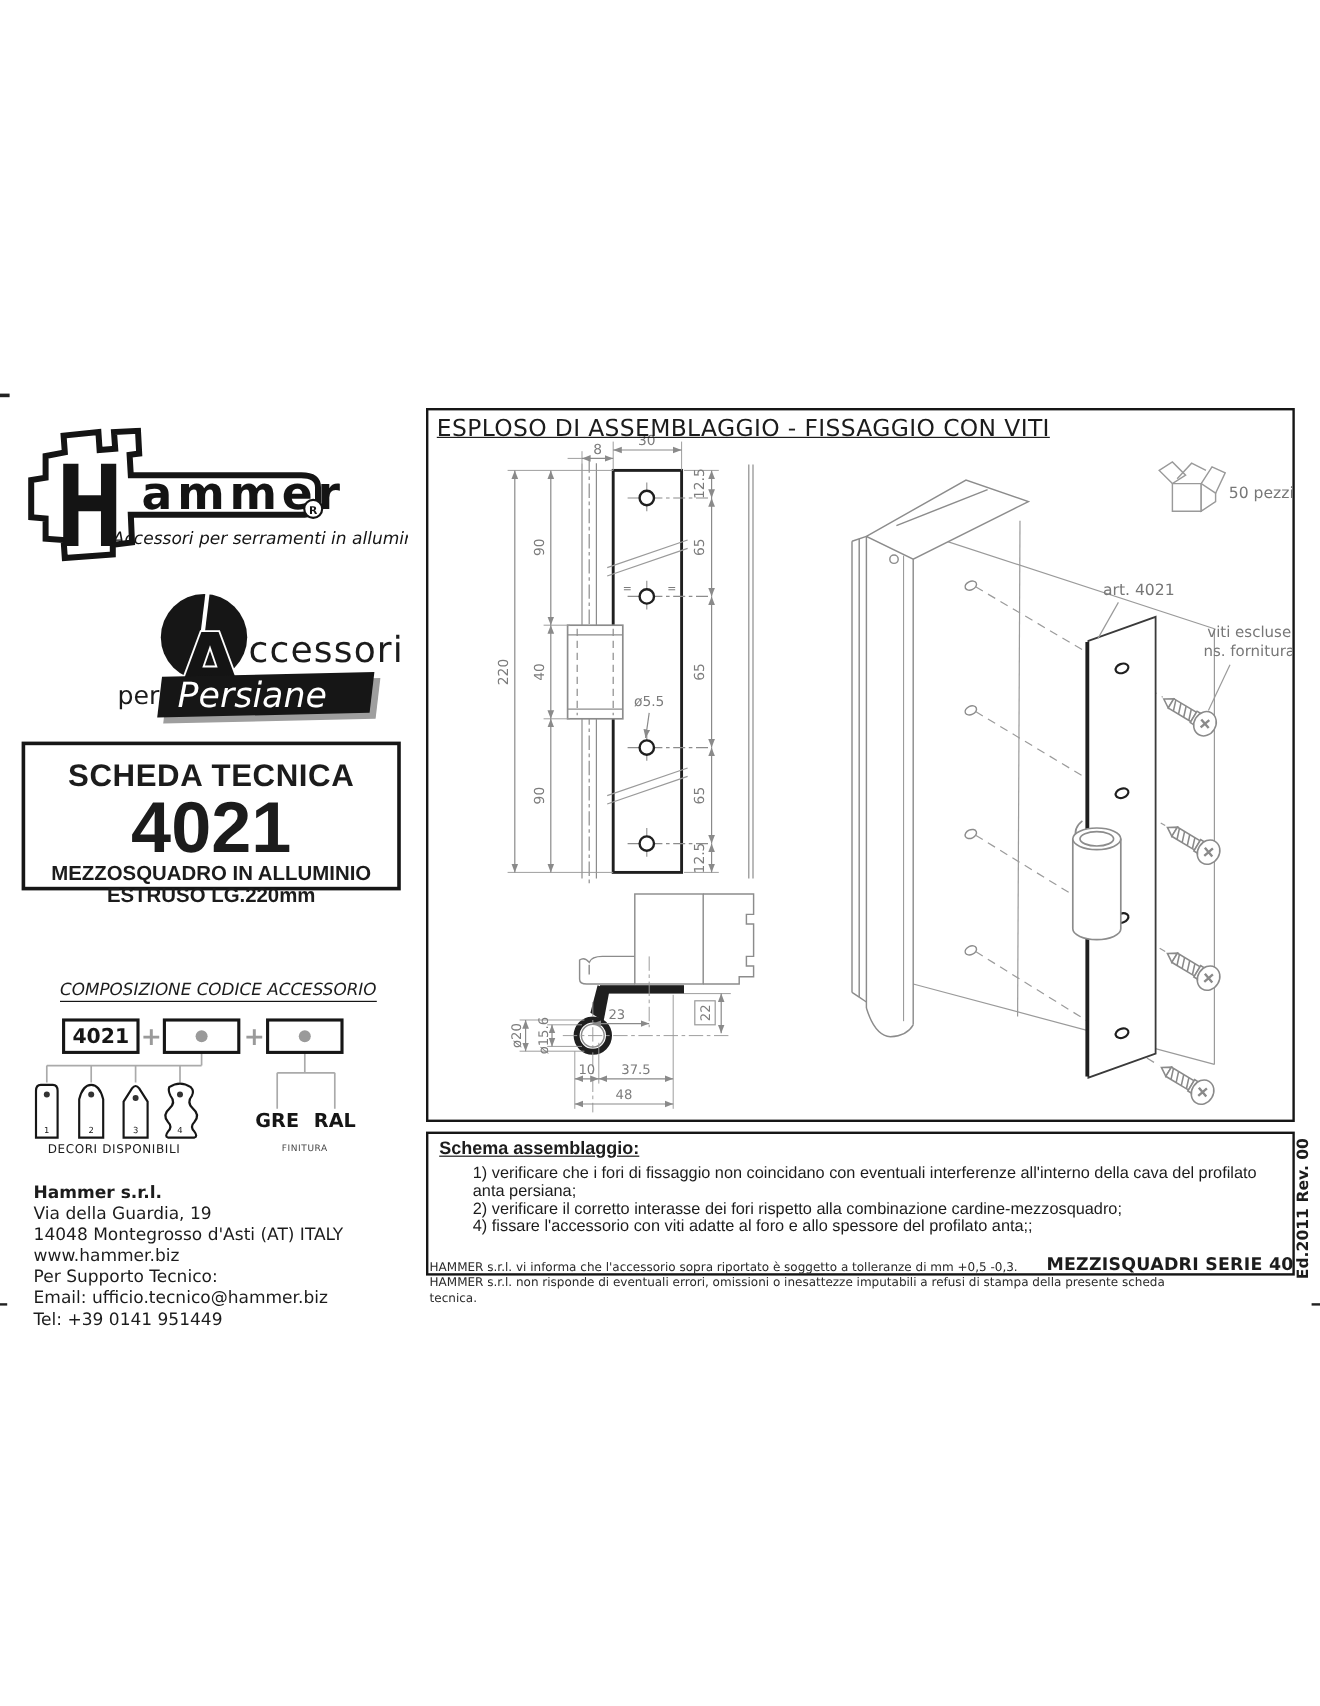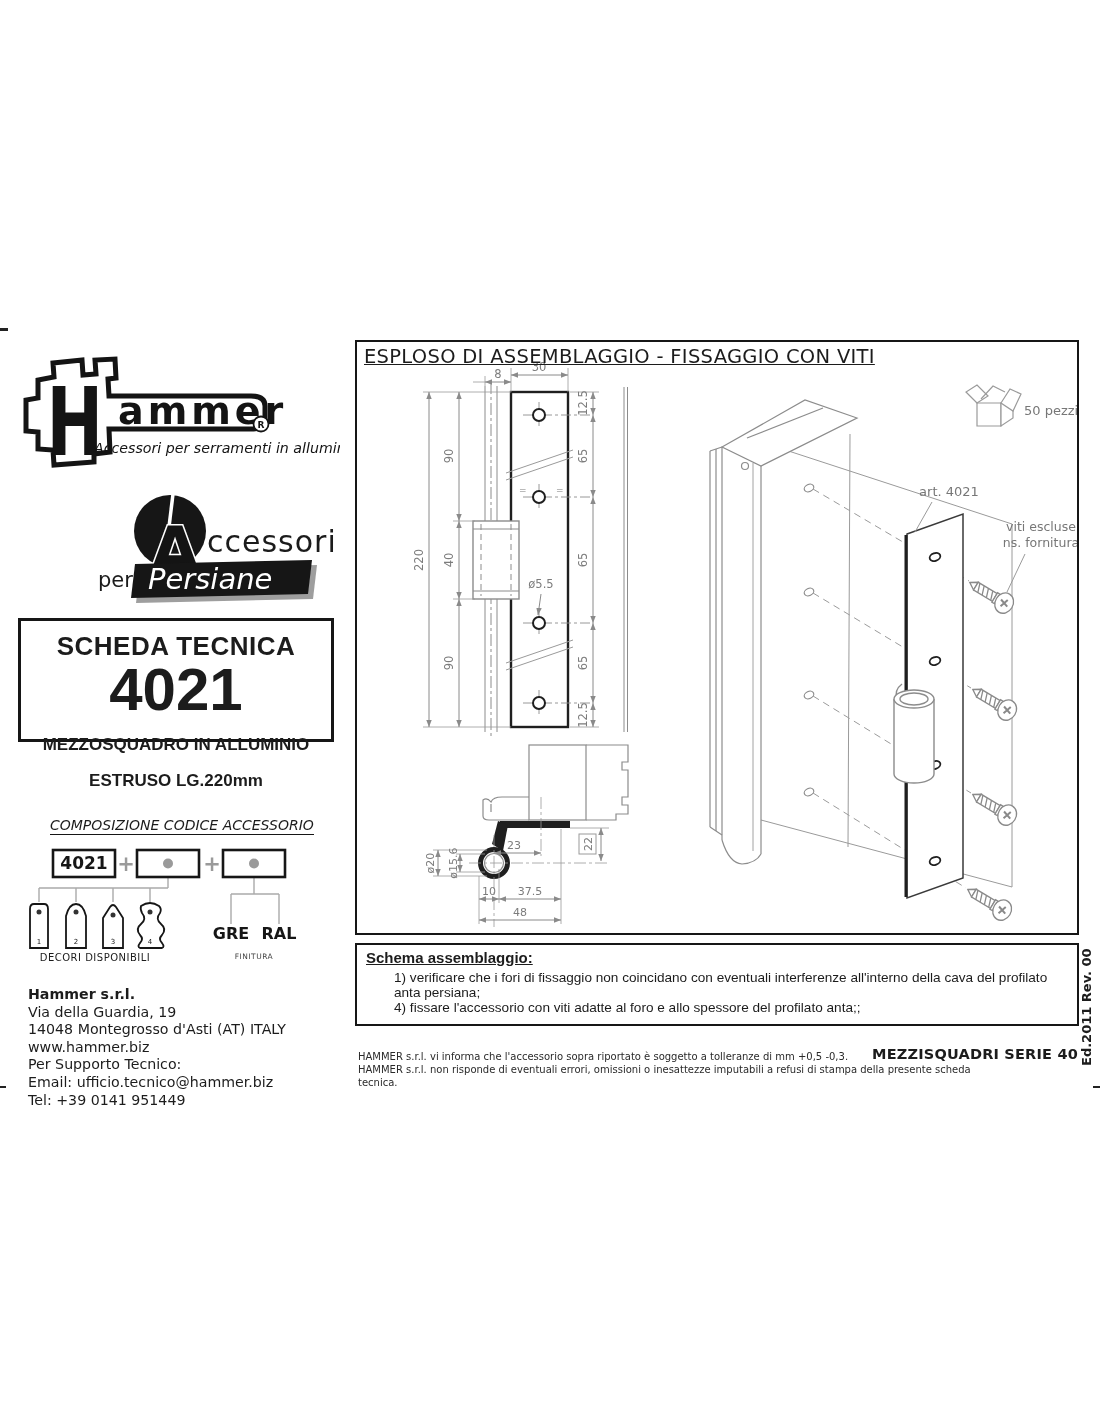--- a/index.html
+++ b/index.html
@@ -6,32 +6,32 @@
   .page{position:relative;width:1100px;height:1422px;background:#ffffff;overflow:hidden;
         font-family:"DejaVu Sans",sans-serif;color:#1c1c1c;}
   .tick{position:absolute;background:#222;}
   
   .scheda-box{position:absolute;left:18px;top:618px;width:316px;height:124px;
 
               border:3px solid #161616;box-sizing:border-box;text-align:center;
               font-family:"Liberation Sans",sans-serif;font-weight:bold;}
   .scheda-title{font-size:26px;margin-top:10px;letter-spacing:.5px;}
   .scheda-code{font-size:60px;line-height:56px;}
-  .scheda-desc{font-size:17px;line-height:19px;margin-top:17px;}
+  .scheda-desc{font-size:17px;line-height:19px;}
   .comp-title{position:absolute;left:50px;top:817px;font-size:14px;font-style:italic;
               border-bottom:1.6px solid #161616;padding-bottom:1px;}
   .contact{position:absolute;left:28px;top:986px;font-size:14.2px;line-height:17.6px;}
   .contact .b{font-weight:bold;}
   
   .panel{position:absolute;left:355px;top:340px;width:724px;height:595px;
          border:2px solid #161616;box-sizing:border-box;}
   .panel-title{position:absolute;left:7px;top:3px;font-size:19.5px;letter-spacing:.3px;
                text-decoration:underline;white-space:nowrap;}
   .panel svg.draw{position:absolute;left:0;top:0;}
-  .schema-box{position:absolute;left:355px;top:943px;width:724px;height:83px;
+  .schema-box{position:absolute;left:355px;top:943px;width:724px;height:120px;
               border:2px solid #161616;box-sizing:border-box;padding:4px 9px;
               font-family:"Liberation Sans",sans-serif;overflow:hidden;}
   .schema-title{font-size:15px;font-weight:bold;text-decoration:underline;margin-bottom:5px;}
   .schema-step{font-size:13.6px;line-height:14.8px;margin-left:28px;}
   .disclaimer{position:absolute;left:358px;top:1050px;width:648px;font-size:10px;line-height:13px;color:#2a2a2a;}
   .series{position:absolute;right:22px;top:1046px;font-size:14.5px;font-weight:bold;letter-spacing:.2px;}
   .edition{position:absolute;left:1079px;top:926px;height:140px;writing-mode:vertical-rl;
            transform:rotate(180deg);font-weight:bold;font-size:13px;white-space:nowrap;}
   text{font-family:"DejaVu Sans",sans-serif;}
   .dim{fill:#7c7c7c;font-size:11.5px;}
@@ -356,20 +356,21 @@
         </g>
         <text class="lbl" x="667" y="73">50 pezzi</text>
       </g>
     </svg>
     <div class="panel-title">ESPLOSO DI ASSEMBLAGGIO - FISSAGGIO CON VITI</div>
   </div>
 
   <div class="schema-box">
     <div class="schema-title">Schema assemblaggio:</div>
     <div class="schema-step">1) verificare che i fori di fissaggio non coincidano con eventuali interferenze all'interno della cava del profilato anta persiana;</div>
+    <div class="schema-step">2) verificare il corretto interasse dei fori rispetto alla combinazione cardine-mezzosquadro;</div>
     <div class="schema-step">4) fissare l'accessorio con viti adatte al foro e allo spessore del profilato anta;;</div>
   </div>
 
   <div class="disclaimer">
     <div>HAMMER s.r.l. vi informa che l'accessorio sopra riportato è soggetto a tolleranze di mm +0,5 -0,3.</div>
     <div>HAMMER s.r.l. non risponde di eventuali errori, omissioni o inesattezze imputabili a refusi di stampa della presente scheda tecnica.</div>
   </div>
   <div class="series">MEZZISQUADRI SERIE 40</div>
   <div class="edition">Ed.2011 Rev. 00</div>
 

